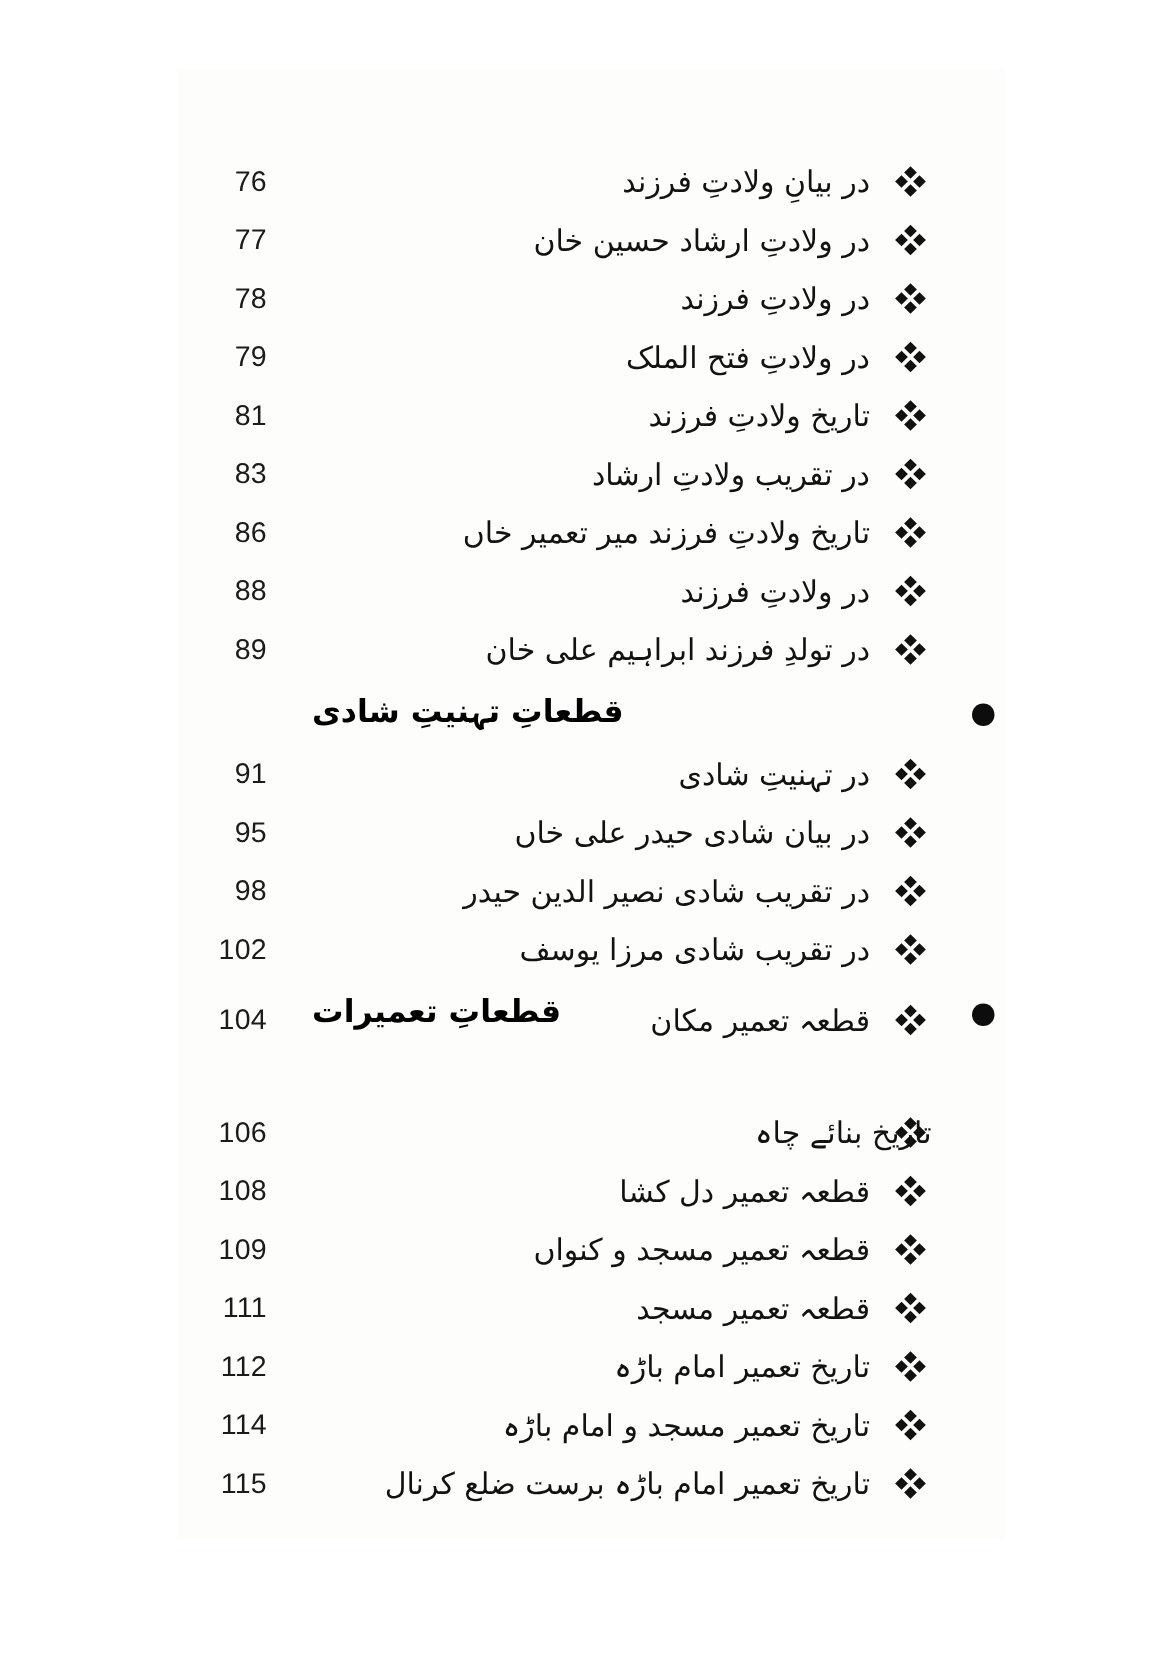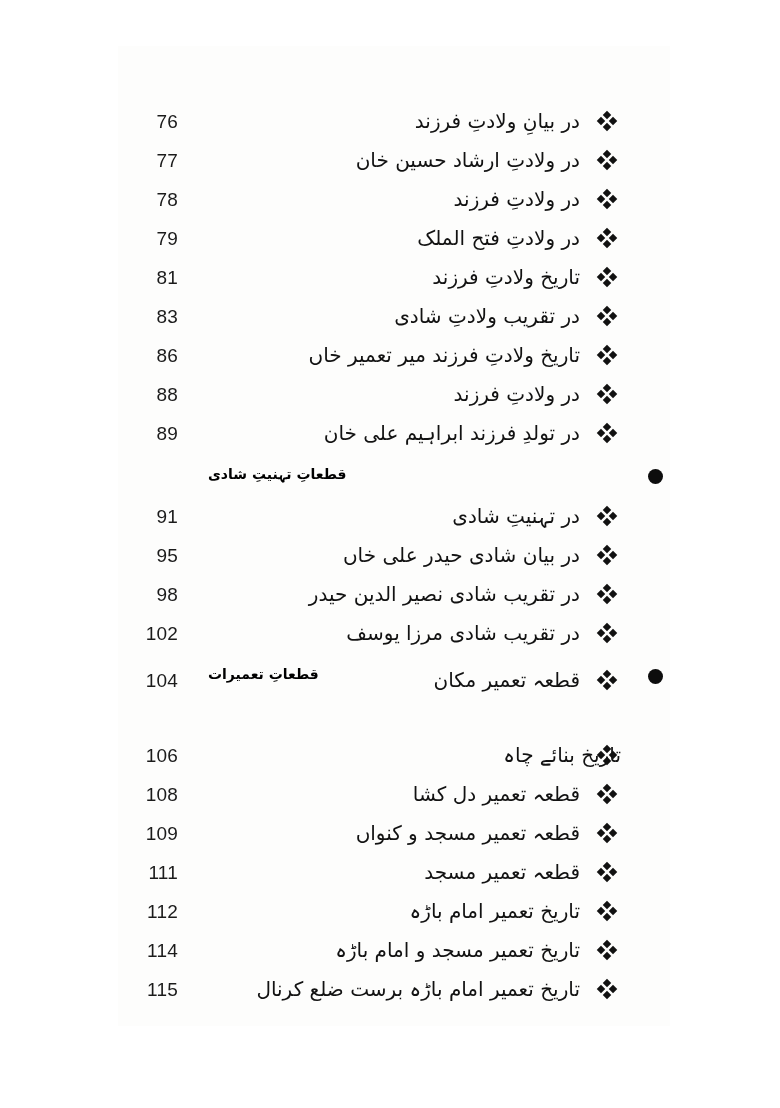--- a/index.html
+++ b/index.html
@@ -114,21 +114,21 @@
 
   .heading-title {
     position: absolute;
     right: 142px;
     top: -3px;
     width: 430px;
     text-align: left;
     direction: rtl;
     unicode-bidi: isolate;
     font-family: "DejaVu Sans", sans-serif;
-    font-size: 14px;
+    font-size: 21px;
     font-weight: bold;
     line-height: 36px;
     color: #000000;
     letter-spacing: 0.5px;
     white-space: nowrap;
   }
 </style>
 </head>
 <body>
 
@@ -186,21 +186,21 @@
         <span class="entry-title">تاریخ ولادتِ فرزند</span>
       </div>
       <div class="row" style="top: 303px;">
         <span class="pagenum">83</span>
         <span class="dia-bullet">
           <i class="n"></i>
           <i class="w"></i>
           <i class="e"></i>
           <i class="s"></i>
         </span>
-        <span class="entry-title">در تقریب ولادتِ شادی</span>
+        <span class="entry-title">در تقریب ولادتِ ارشاد</span>
       </div>
       <div class="row" style="top: 342px;">
         <span class="pagenum">86</span>
         <span class="dia-bullet">
           <i class="n"></i>
           <i class="w"></i>
           <i class="e"></i>
           <i class="s"></i>
         </span>
         <span class="entry-title">تاریخ ولادتِ فرزند میر تعمیر خاں</span>

